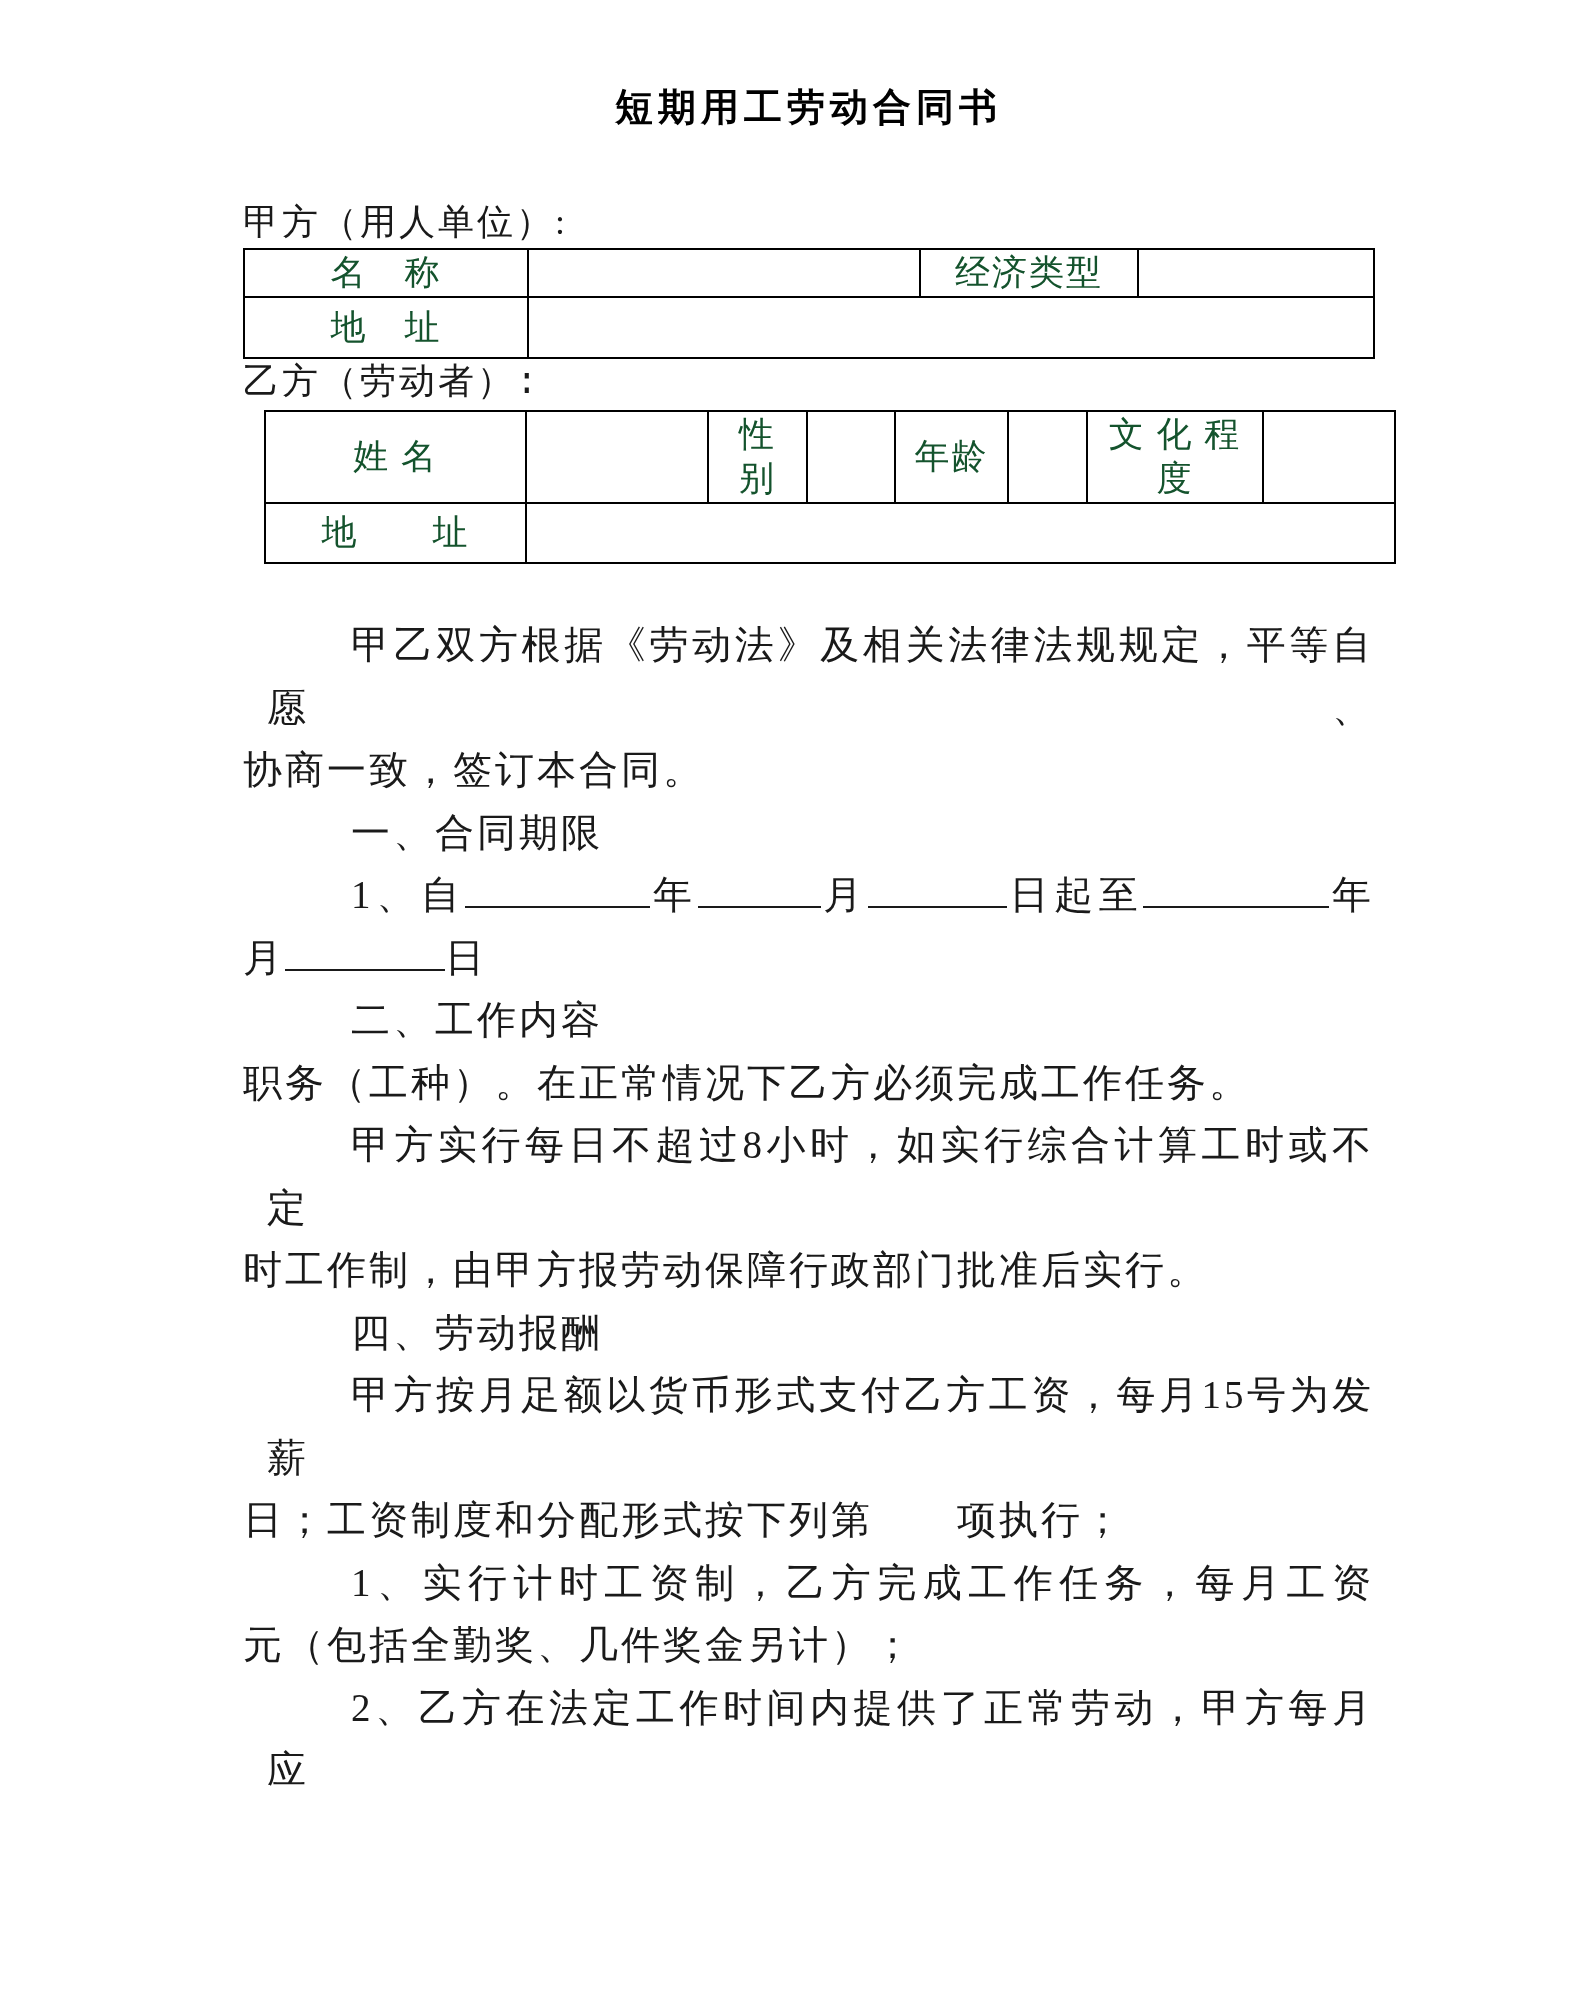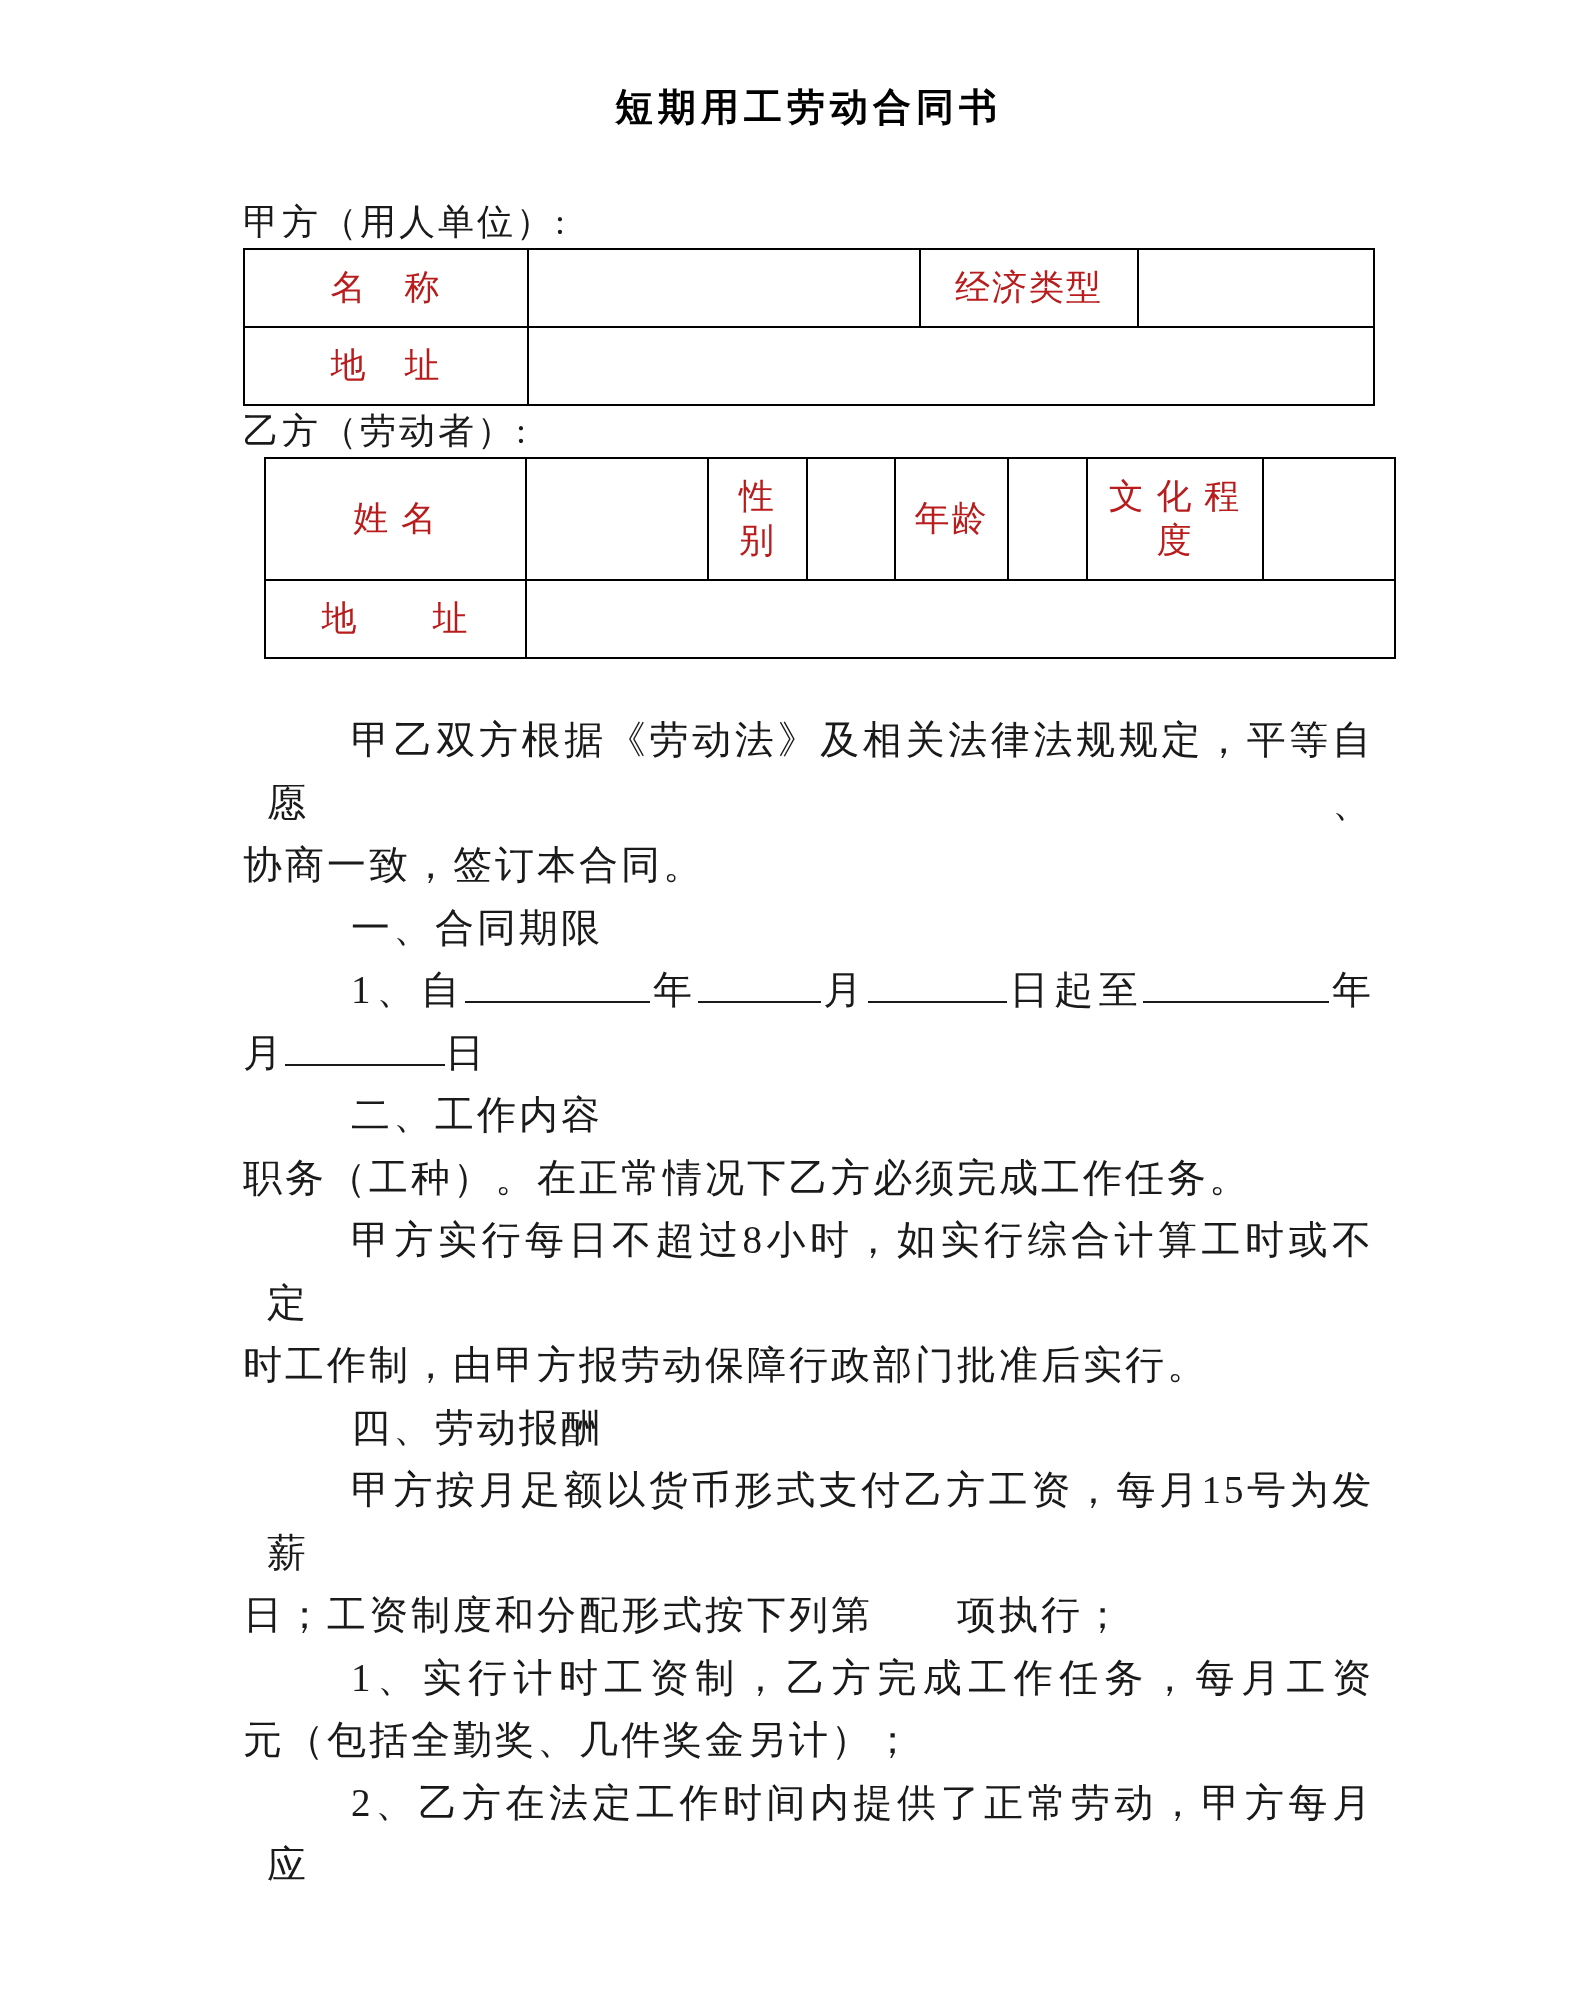--- a/index.html
+++ b/index.html
@@ -15,29 +15,29 @@
   .doc-title{
     margin:0;padding-top:84px;
     text-align:center;
     font-size:38px;font-weight:bold;letter-spacing:5px;
     line-height:46px;color:#000;
   }
   .party-label{
     font-size:36px;letter-spacing:3px;line-height:40px;color:#1a1a1a;
   }
   .label-a{margin-top:72px;}
-  .label-b{margin-top:5px;}
+  .label-b{margin-top:5px;font-family:Liberation Mono, monospace;}
   table.form{
     border-collapse:collapse;table-layout:fixed;width:1131px;
   }
   table.form td{
     border:2px solid #000;
     text-align:center;vertical-align:middle;
-    font-size:35px;letter-spacing:2px;color:#b91c1c;
-    padding:16px;white-space:pre-line;line-height:44px;
+    font-size:35px;letter-spacing:2px;color:#14532d;
+    padding:1px;white-space:pre-line;line-height:44px;
   }
   .t1{margin-top:6px;}
   .t2{margin-top:6px;margin-left:21px;}
   .t1 .r1{height:47px;}
   .t1 .r2{height:88px;}
   .t1 .r3{height:61px;}
   .t2 .r1{height:89px;}
   .t2 .r2{height:72px;}
   .t2 .r3{height:60px;}
   .body-text{margin-top:50px;}

